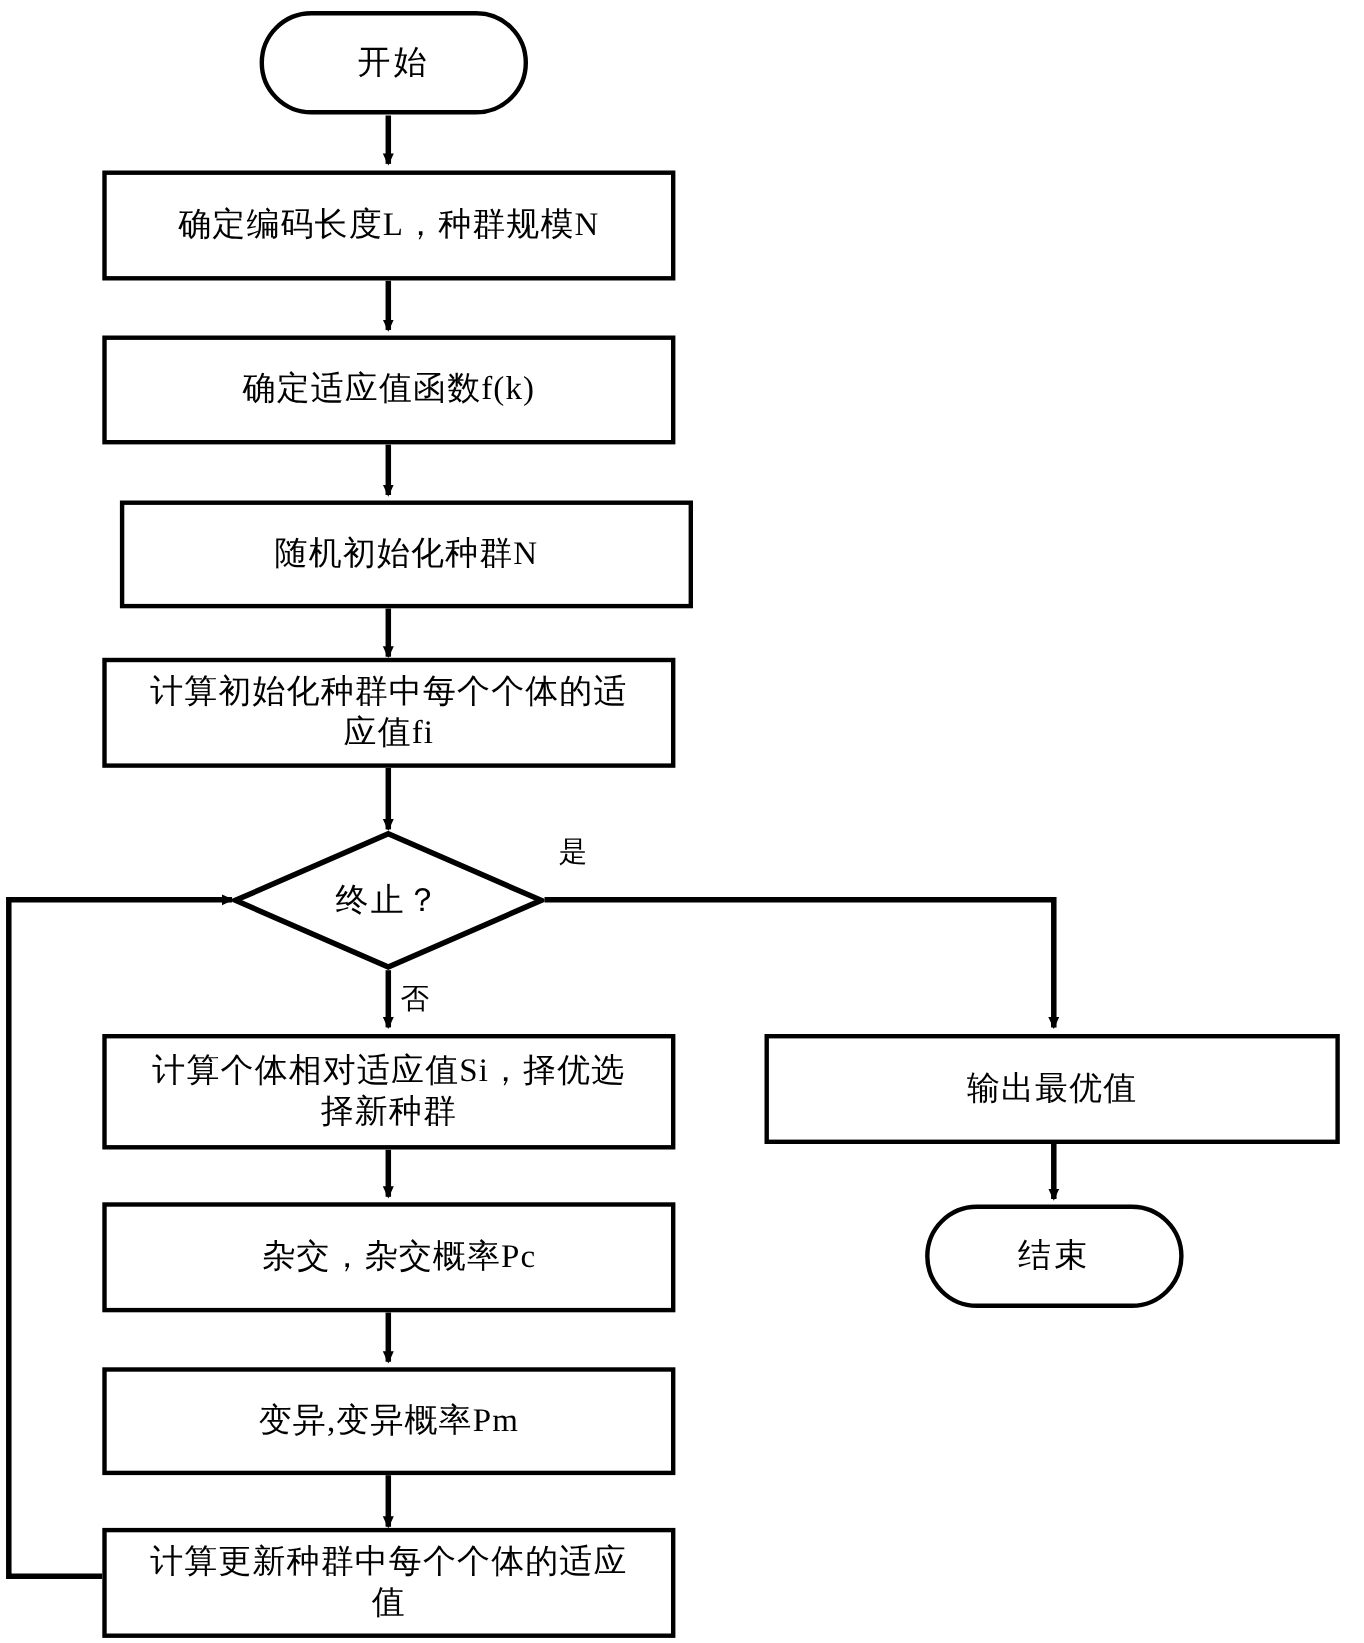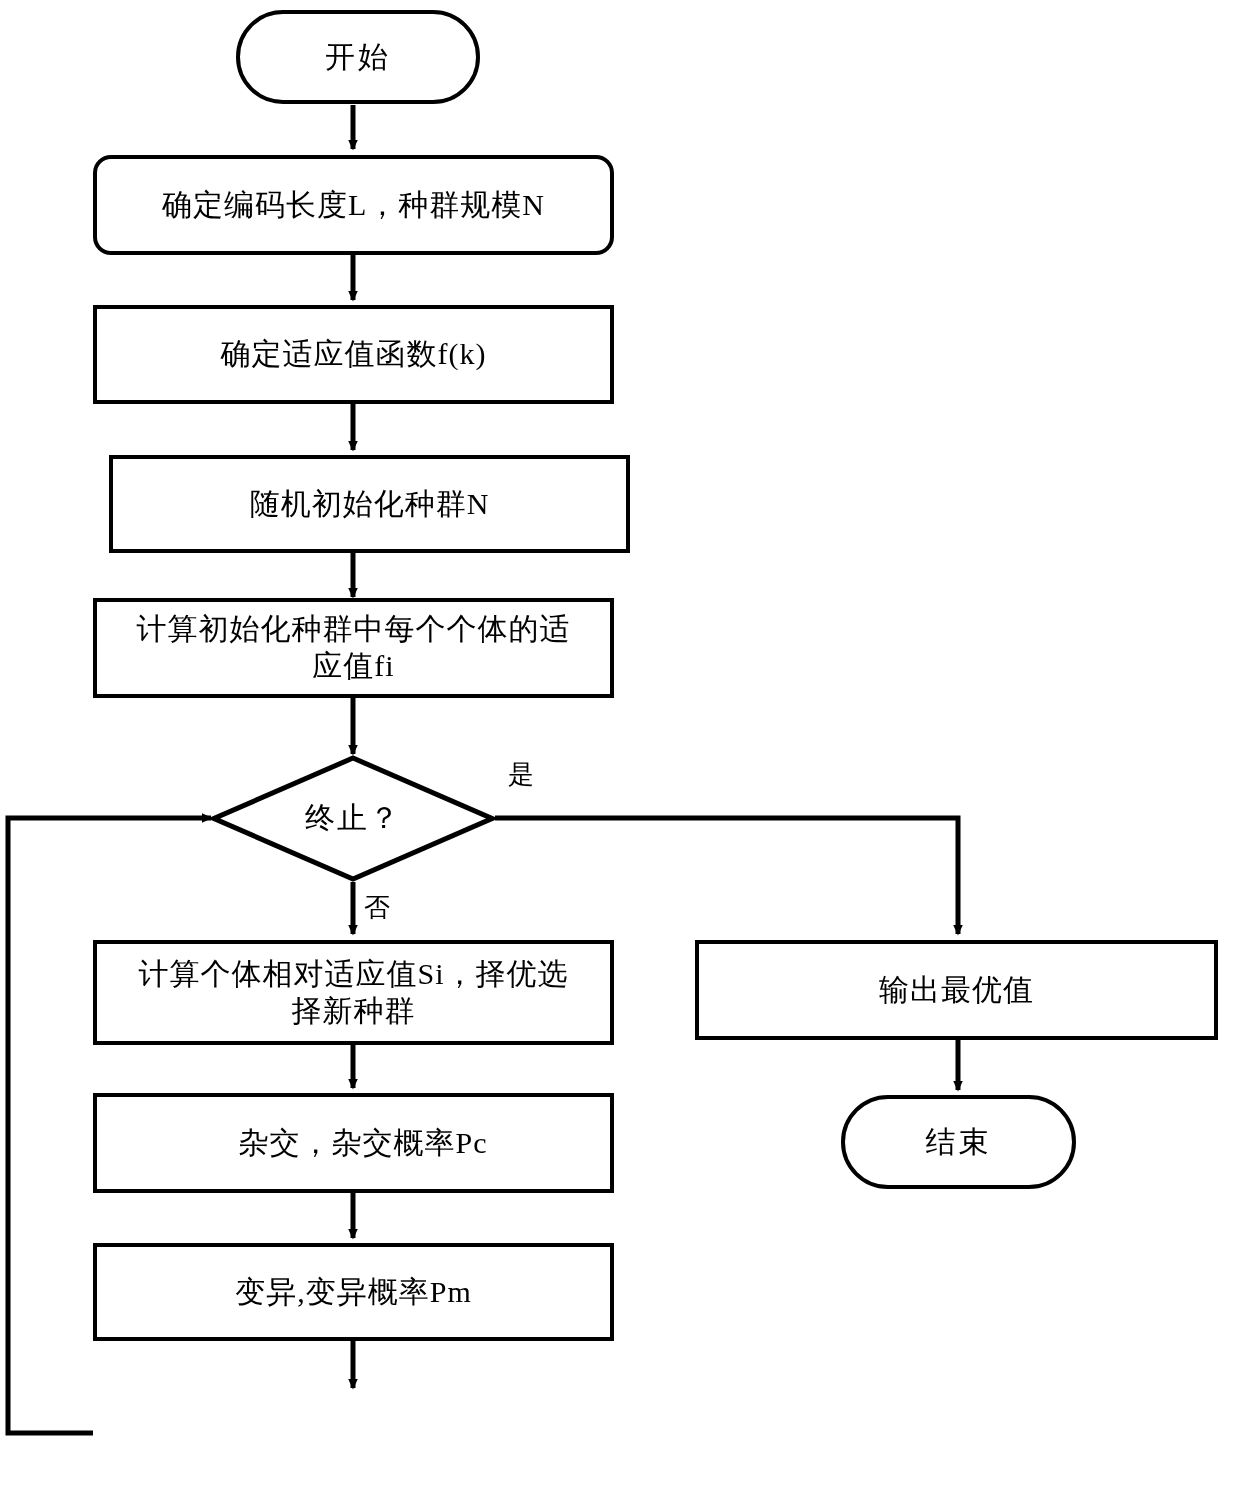--- a/index.html
+++ b/index.html
@@ -116,21 +116,21 @@
       <path d="M495,818 L958,818 L958,934" marker-end="url(#arrow)"></path>
 
       <path d="M958,1040 L958,1090" marker-end="url(#arrow)"></path>
     </g>
   </svg>
 
   <div class="node terminator" style="left:236px; top:10px; width:244px; height:94px;">
     <span class="txt">开始</span>
   </div>
 
-  <div class="node process" style="left:93px; top:155px; width:521px; height:100px;border-radius:18px;">
+  <div class="node process" style="left:93px; top:155px; width:521px; height:100px;">
     <span class="txt">确定编码长度L，种群规模N</span>
   </div>
 
   <div class="node process" style="left:93px; top:305px; width:521px; height:99px;">
     <span class="txt">确定适应值函数f(k)</span>
   </div>
 
   <div class="node process" style="left:93px; top:455px; width:521px; height:98px;margin-left:16px;">
     <span class="txt">随机初始化种群N</span>
   </div>
@@ -156,20 +156,24 @@
   </div>
 
   <div class="node process" style="left:93px; top:1093px; width:521px; height:100px;padding-left:19px;">
     <span class="txt">杂交，杂交概率Pc</span>
   </div>
 
   <div class="node process" style="left:93px; top:1243px; width:521px; height:98px;">
     <span class="txt">变异,变异概率Pm</span>
   </div>
 
+  <div class="node process" style="left:93px; top:1389px; width:521px; height:100px;">
+    <span class="txt">计算更新种群中每个个体的适应
+值</span>
+  </div>
 
   <div class="node terminator" style="left:841px; top:1095px; width:235px; height:94px;">
     <span class="txt">结束</span>
   </div>
 
   <div class="node process" style="left:695px; top:940px; width:523px; height:100px;">
     <span class="txt">输出最优值</span>
   </div>
 
 </div>

